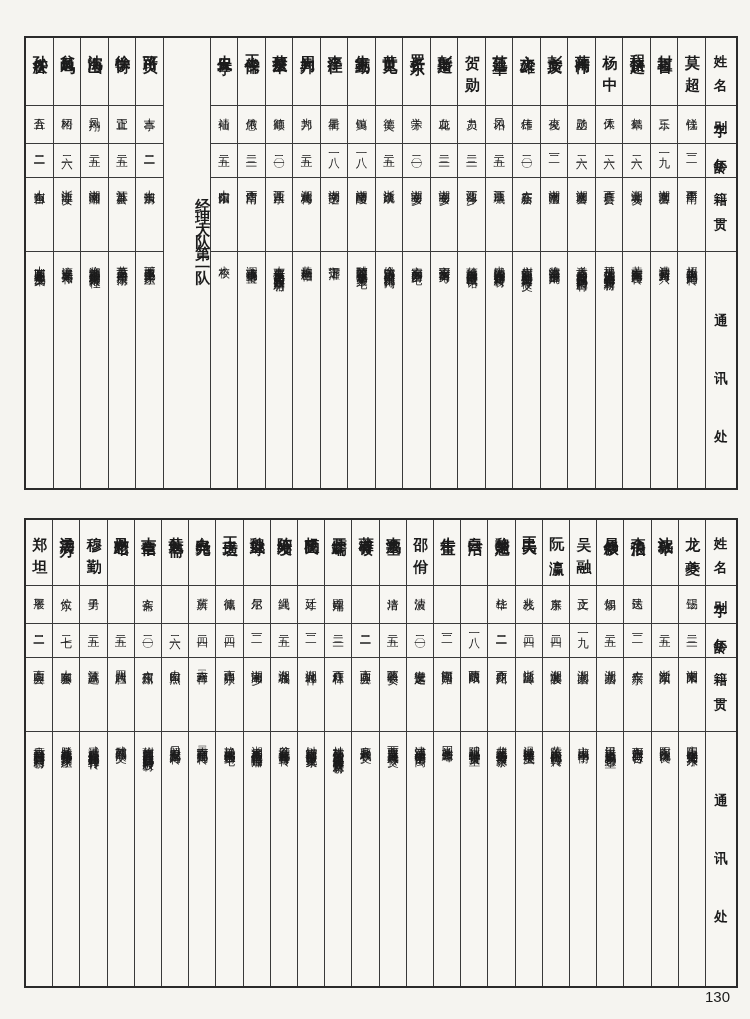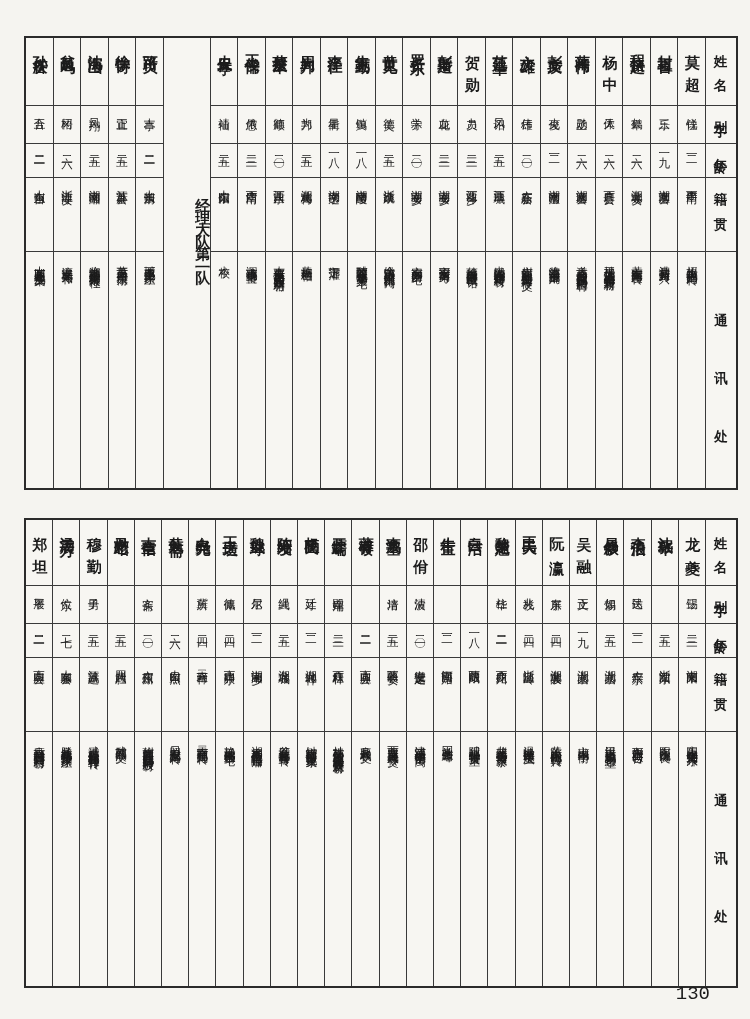--- a/index.html
+++ b/index.html
@@ -24,22 +24,22 @@
   .c-name .spread2{letter-spacing:22px;}
   .c-alias .vtext,.c-age .vtext,.c-native .vtext{font-size:11.5px;margin-top:3px;}
   .c-contact .vtext{font-size:11.5px;margin-top:5px;line-height:1.1;}
   .header-col .vtext{font-size:13.5px;font-weight:700;}
   .h-name .vtext{letter-spacing:24px;}
   .h-alias .vtext{letter-spacing:4px;}
   .h-age .vtext{letter-spacing:2px;}
   .h-native .vtext{letter-spacing:26px;}
   .h-contact .vtext{letter-spacing:58px;margin-top:50px;}
   .label-text{font-size:15px;font-weight:700;letter-spacing:12px;margin-top:148px;}
-  .page-number{position:absolute;right:40px;bottom:14px;font-size:19px;
-               font-family:Liberation Mono, monospace;}
+  .page-number{position:absolute;right:20px;bottom:14px;font-size:15px;
+               font-family:Liberation Sans, sans-serif;}
 </style>
 </head>
 <body>
 
 <div class="page">
 
   <div class="reg-table" id="table-top">
     <div class="col header-col">
       <div class="cell c-name h-name">
           <span class="vtext">姓名</span>

